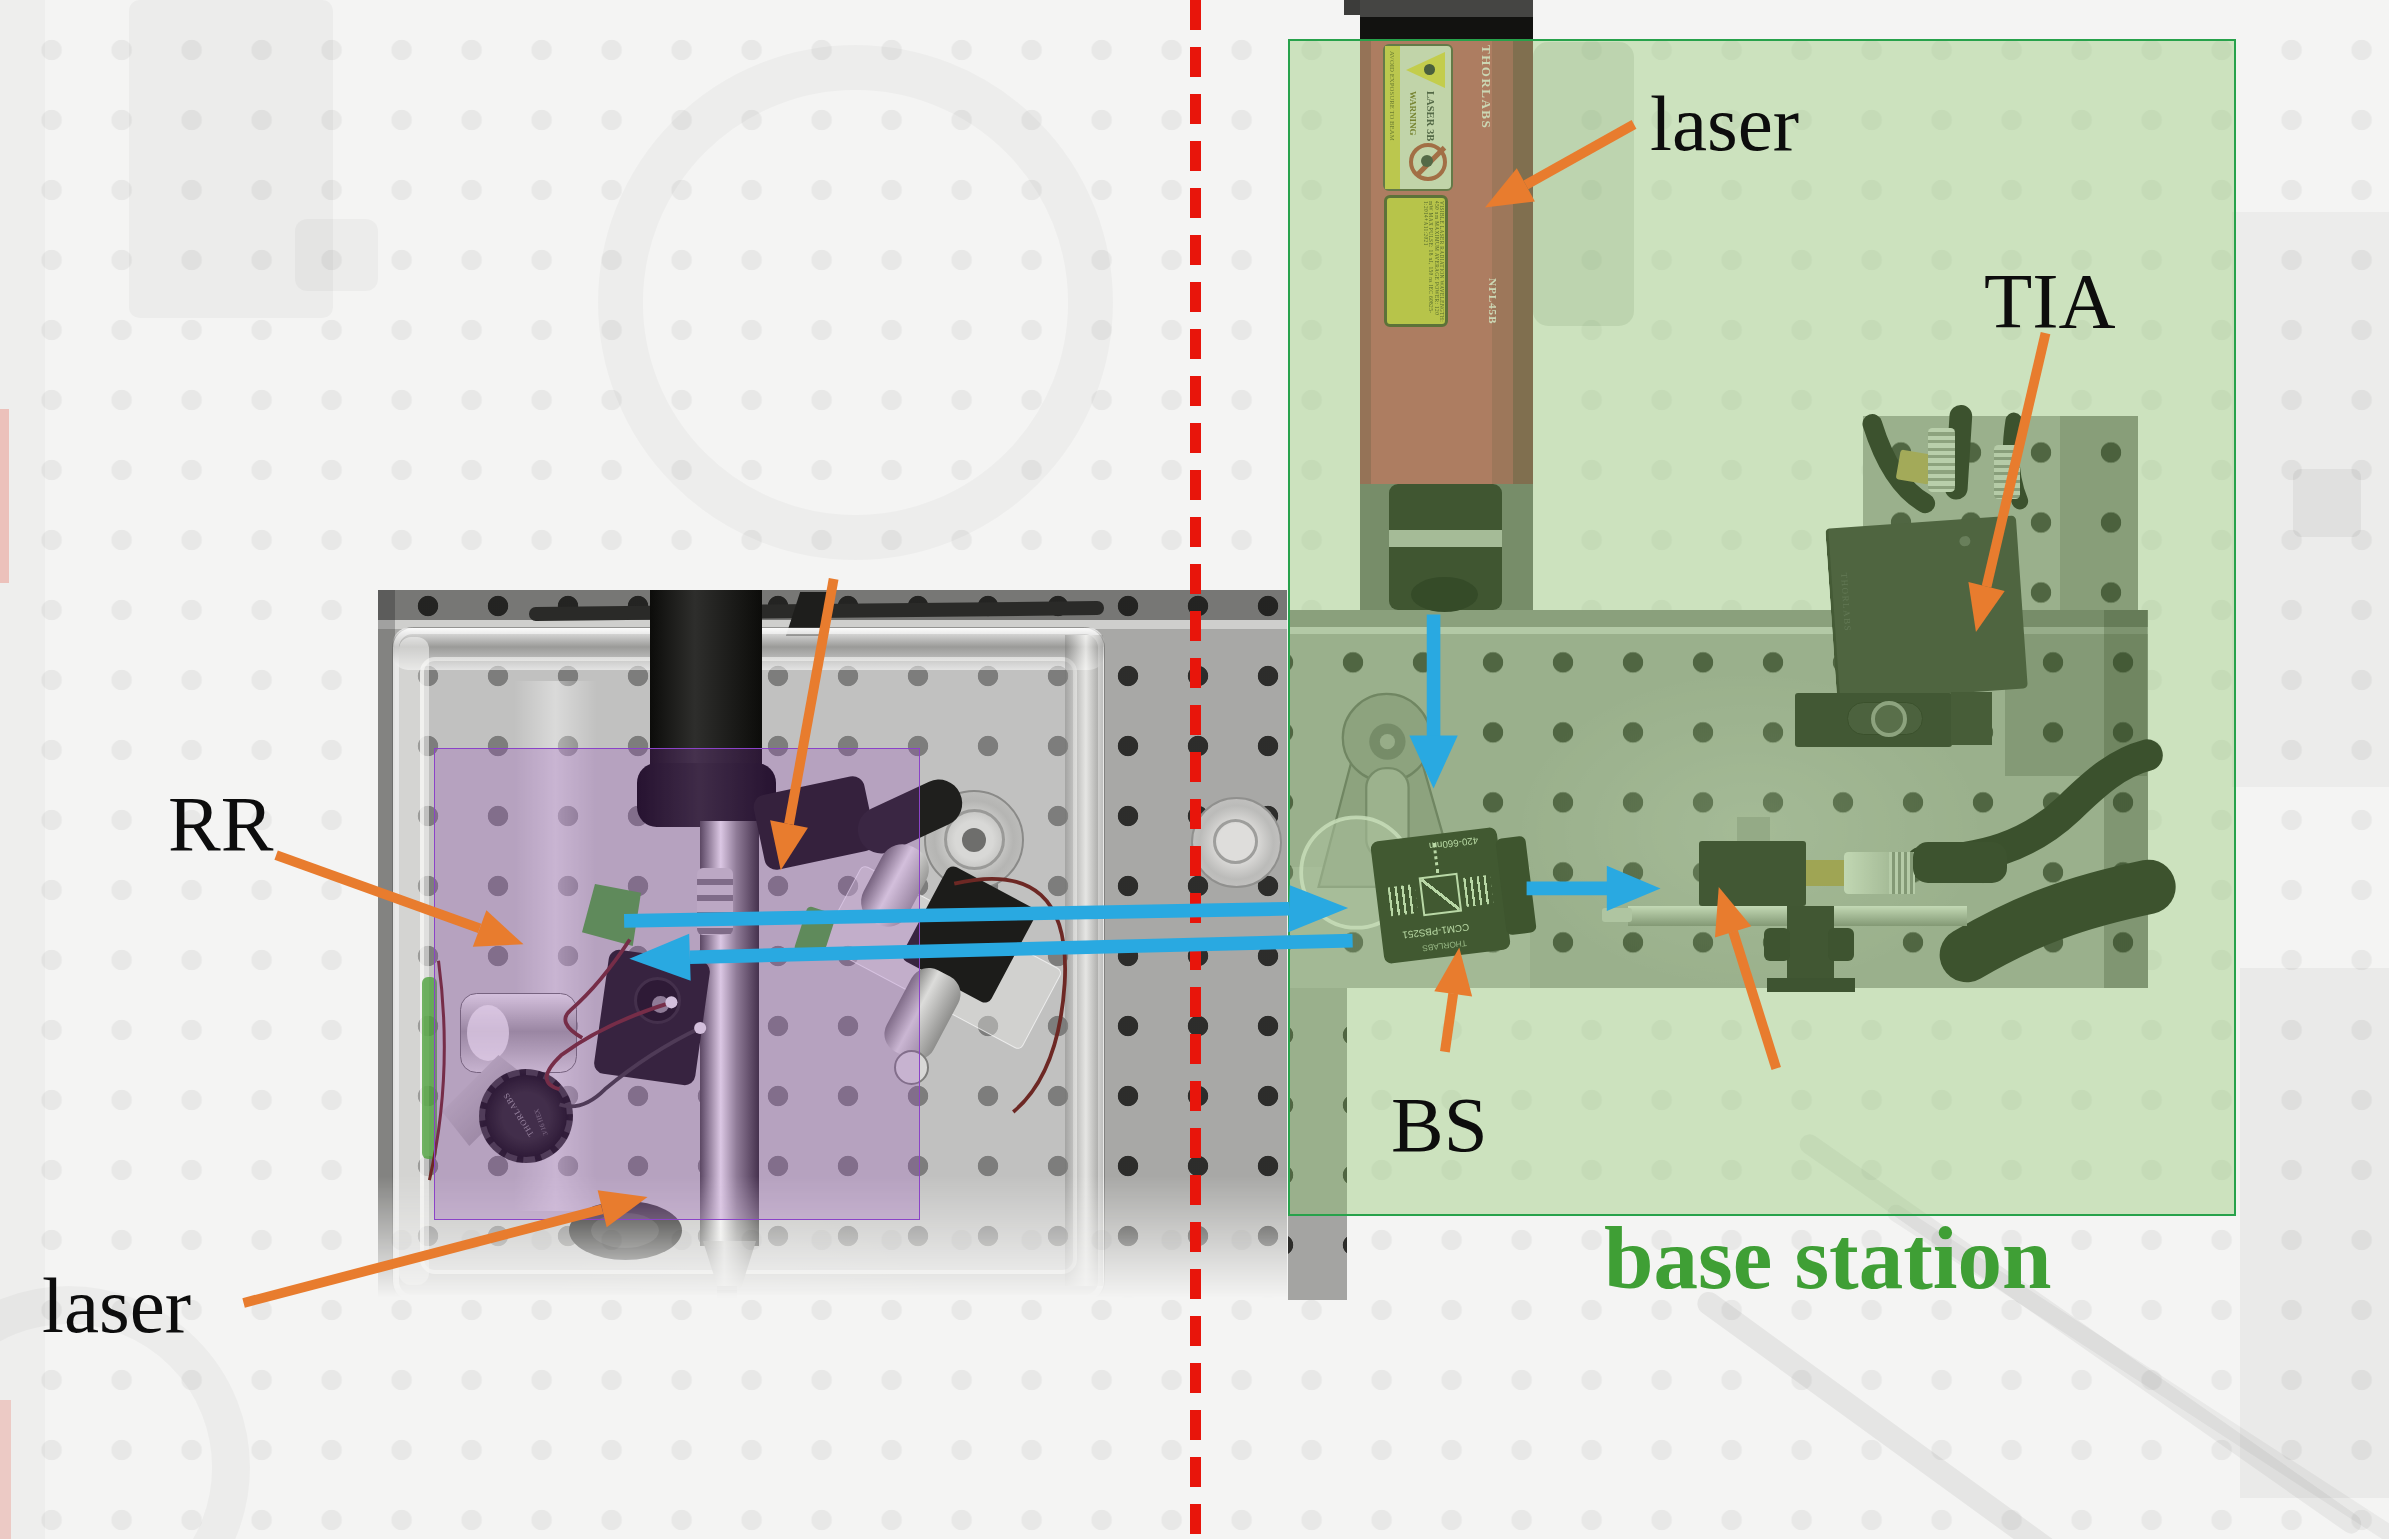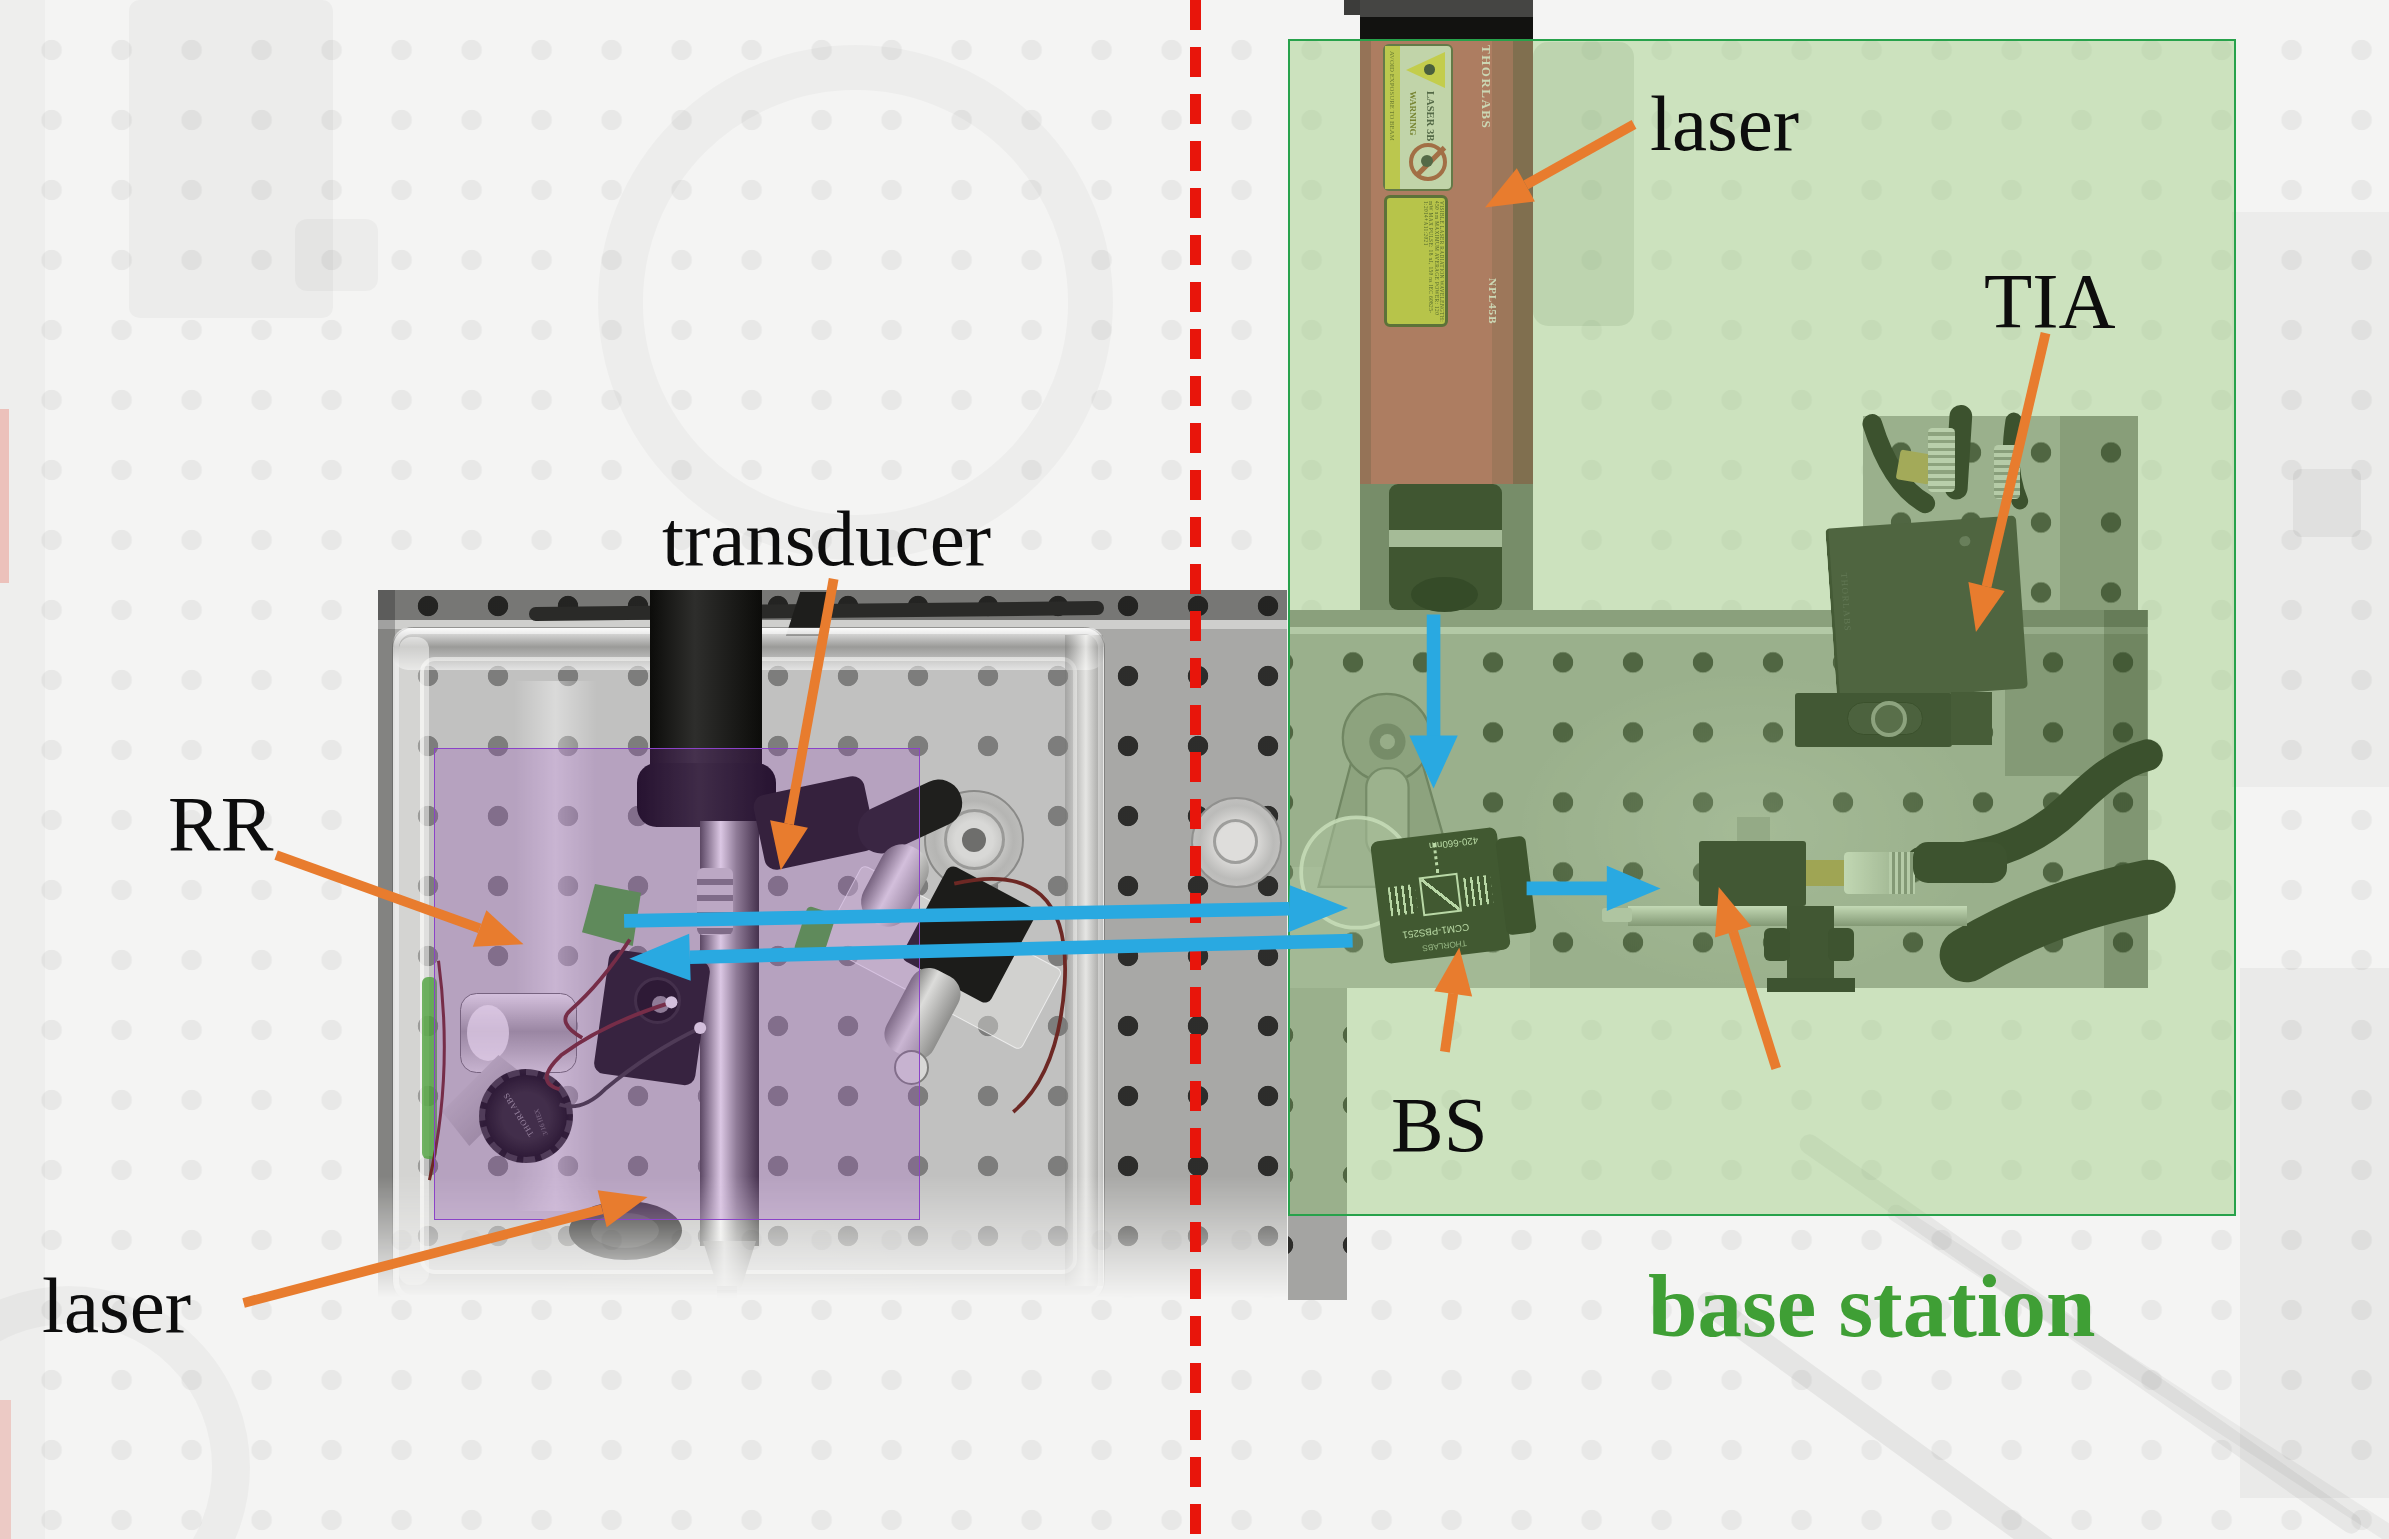--- a/index.html
+++ b/index.html
@@ -253,20 +253,19 @@
       <polygon points="856,1582 802,1622 790,1573" stroke="none"></polygon>
       <line x1="1910" y1="1390" x2="1921" y2="1313"></line>
       <polygon points="1929,1252 1946,1317 1896,1310" stroke="none"></polygon>
       <line x1="2348" y1="1412" x2="2291" y2="1231"></line>
       <polygon points="2272,1172 2315,1224 2267,1239" stroke="none"></polygon>
     </g>
   </svg>
 
   <div class="label" style="left:1650px;top:84px;">laser</div>
   <div class="label" style="left:1984px;top:261px;">TIA</div>
-  <div class="label" style="left:662px;top:499px;">transducer</div>
   <div class="label" style="left:168px;top:784px;">RR</div>
   <div class="label" style="left:42px;top:1266px;">laser</div>
   <div class="label" style="left:1391px;top:1085px;">BS</div>
-  <div class="label-bold" style="left:1648px;top:1214px;color:var(--green-accent);margin-top:48px;">base station</div>
+  <div class="label-bold" style="left:1604px;top:1214px;color:var(--green-accent);">base station</div>
 
 </div>
 
 
 </body></html>

